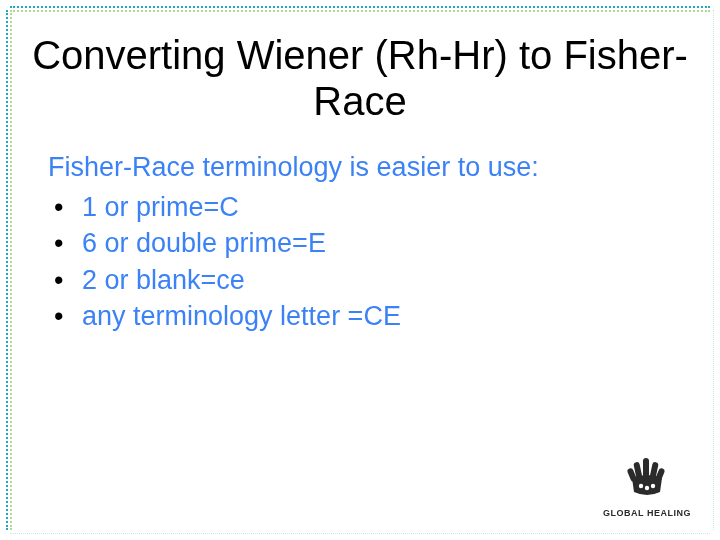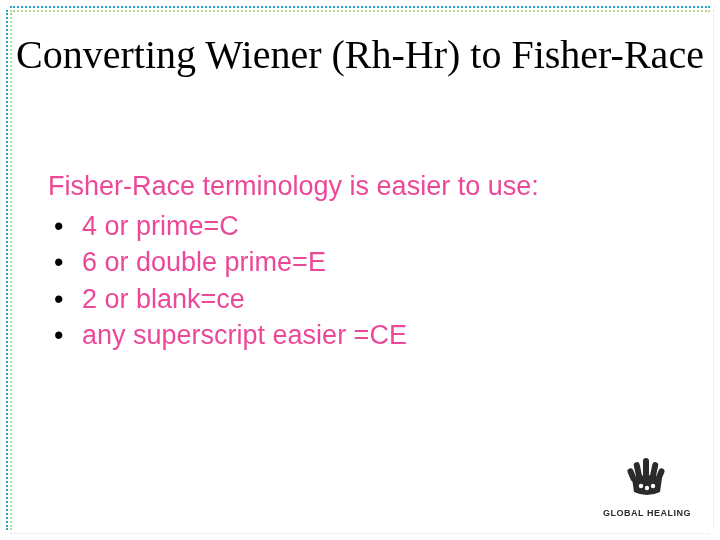--- a/index.html
+++ b/index.html
@@ -49,28 +49,27 @@
   }
   .title {
     position: absolute;
     top: 32px;
     left: 0; right: 0;
     text-align: center;
     font-size: 40px;
     line-height: 1.15;
     color: #000;
     font-weight: 400;
-    font-family: Liberation Serif, serif;
   }
   .body {
     position: absolute;
-    top: 171px;
+    top: 152px;
     left: 48px;
     right: 60px;
-    color: #ec4899;
+    color: #3b82f6;
   }
   .intro {
     font-size: 27px;
     margin-bottom: 6px;
   }
   ul.bullets {
     list-style: none;
     padding-left: 6px;
   }
   ul.bullets li {
@@ -111,24 +110,24 @@
   <div class="frame-top"></div>
   <div class="frame-left"></div>
   <div class="frame-bottom"></div>
   <div class="frame-right"></div>
 
   <h1 class="title">Converting Wiener (Rh-Hr) to Fisher-Race</h1>
 
   <div class="body">
     <p class="intro">Fisher-Race terminology is easier to use:</p>
     <ul class="bullets">
-      <li>4 or prime=C</li>
+      <li>1 or prime=C</li>
       <li>6 or double prime=E</li>
       <li>2 or blank=ce</li>
-      <li>any superscript easier =CE</li>
+      <li>any terminology letter =CE</li>
     </ul>
   </div>
 
   <div class="logo">
     <span>
       <svg width="54" height="48" viewBox="0 0 54 48">
 
         <g fill="#2b2b2b">
           <rect x="23" y="6" width="6" height="20" rx="3"></rect>
           <rect x="15" y="10" width="6" height="18" rx="3" transform="rotate(-12 18 19)"></rect>

